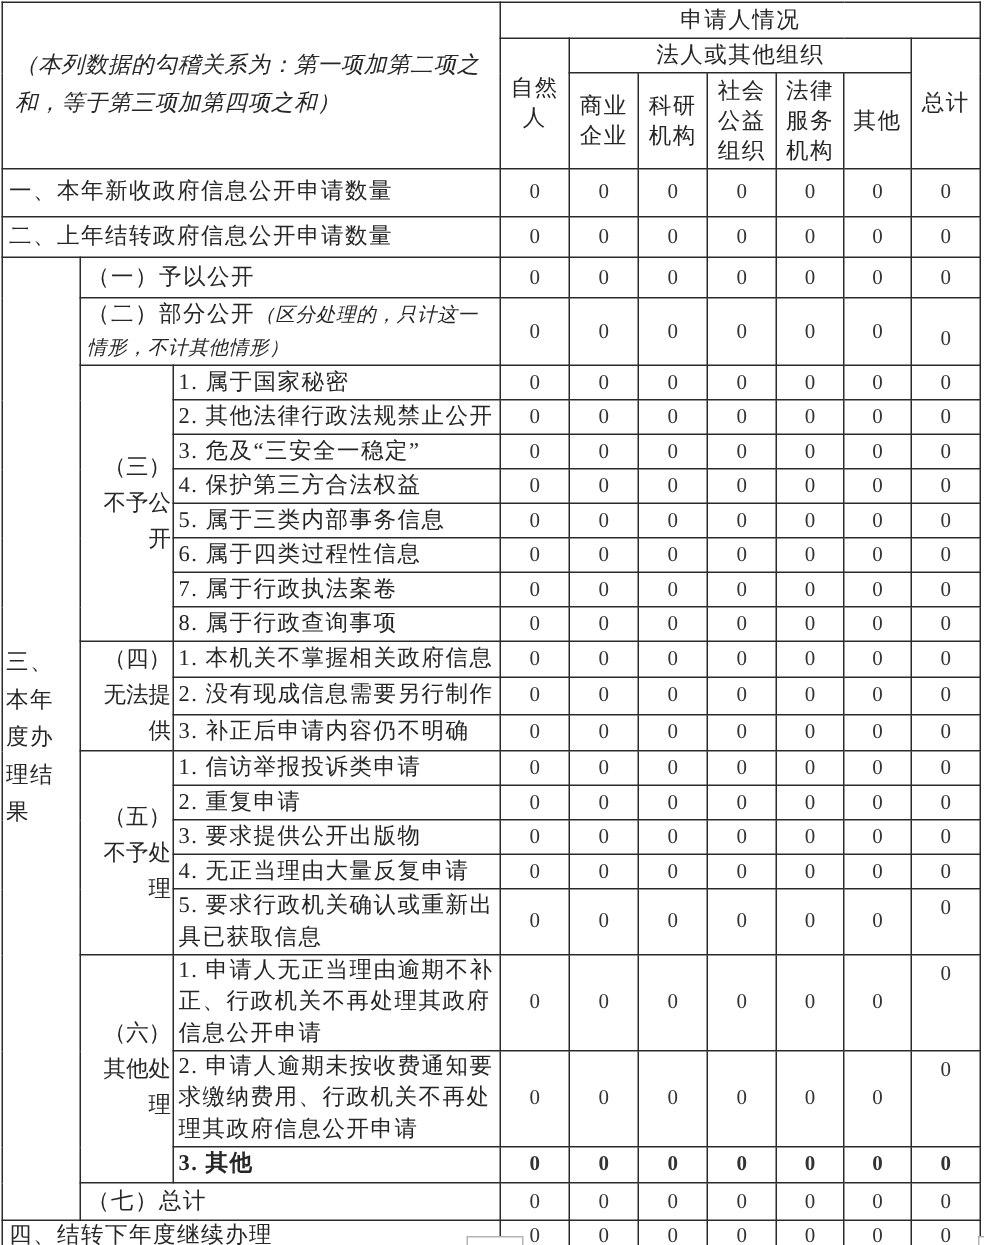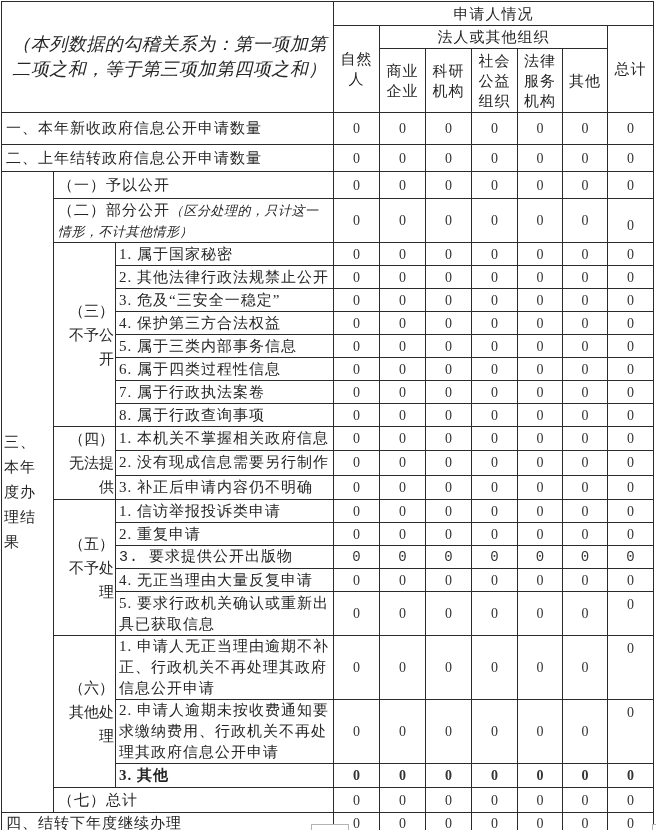--- a/index.html
+++ b/index.html
@@ -3,22 +3,22 @@
 <meta charset="utf-8">
 <style>
   html,body{margin:0;padding:0;background:#fff;}
   .screen{position:relative;width:656px;height:830px;overflow:hidden;background:#fff;
           font-family:"Liberation Serif","DejaVu Serif",serif;color:#262626;}
   table{border-collapse:collapse;table-layout:fixed;width:652px;margin:1px 0 0 1px;}
   td{border:1px solid #2b2b2b;padding:0 2px;font-size:15px;letter-spacing:1px;
      line-height:21px;vertical-align:middle;overflow:hidden;word-break:break-all;}
   .hr1{height:24px}.hr2{height:23px}.hr3{height:64px}
   .hdr{text-align:center;line-height:20px;padding:0 6px;margin-top:28px;}
-  .note-cell{font-style:italic;font-size:18px;letter-spacing:0.5px;line-height:25px;
-             padding:0 4px 0 8px;text-align:center;vertical-align:middle;}
+  .note-cell{font-style:italic;font-size:15px;letter-spacing:0.5px;line-height:25px;
+             padding:0 4px 0 8px;text-align:left;vertical-align:middle;}
   .section-cell{padding:0 2px;line-height:25px;text-align:left;letter-spacing:1px;}
   .group-cell{letter-spacing:0;padding:0 1px;line-height:24px;text-align:right;}
   .full-label{padding-left:4px;}
   .sub-label{padding-left:4px;}
   .item-label{padding-left:3px;}
   .kai{font-style:italic;font-size:13px;letter-spacing:0.5px;}
   .val{text-align:center;font-size:14px;letter-spacing:0;color:#333;padding:0;}
   .v-top{vertical-align:top;padding-top:2px;}
   .v-low{vertical-align:bottom;padding-bottom:6px;}
   .frag{position:absolute;left:311px;top:824px;width:36px;height:12px;
@@ -229,21 +229,21 @@
         <tr style="height: 23px;">
           <td class="item-label" colspan="1"><span>2. 重复申请</span></td>
           <td class="val">0</td>
           <td class="val">0</td>
           <td class="val">0</td>
           <td class="val">0</td>
           <td class="val">0</td>
           <td class="val">0</td>
           <td class="val">0</td>
         </tr>
-        <tr style="height: 23px; font-family: Liberation Mono, monospace;">
+        <tr style="height: 23px;">
           <td class="item-label" colspan="1"><span>3. 要求提供公开出版物</span></td>
           <td class="val">0</td>
           <td class="val">0</td>
           <td class="val">0</td>
           <td class="val">0</td>
           <td class="val">0</td>
           <td class="val">0</td>
           <td class="val">0</td>
         </tr>
         <tr style="height: 23px;">

